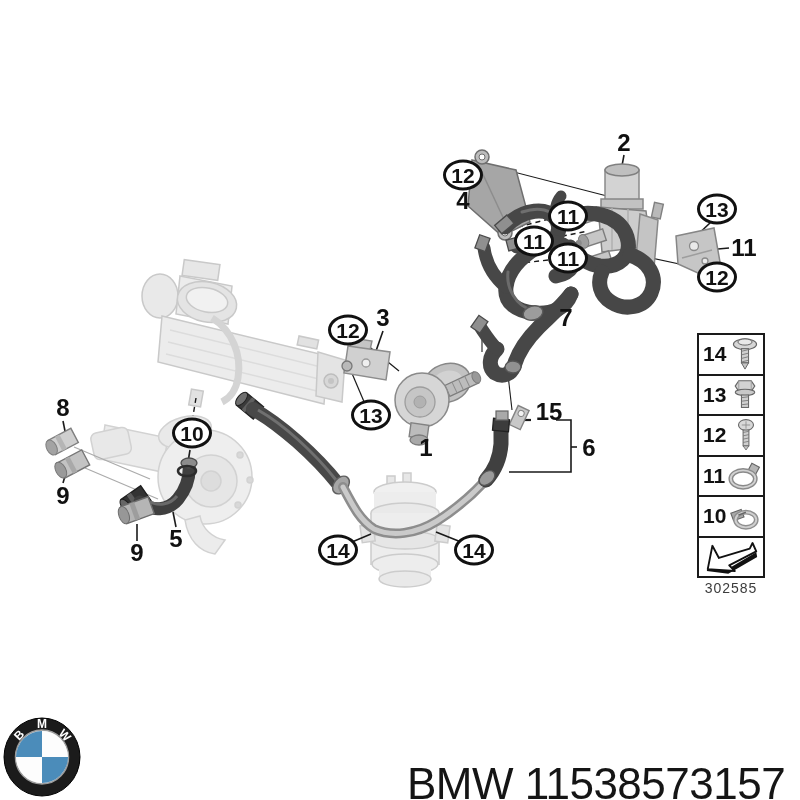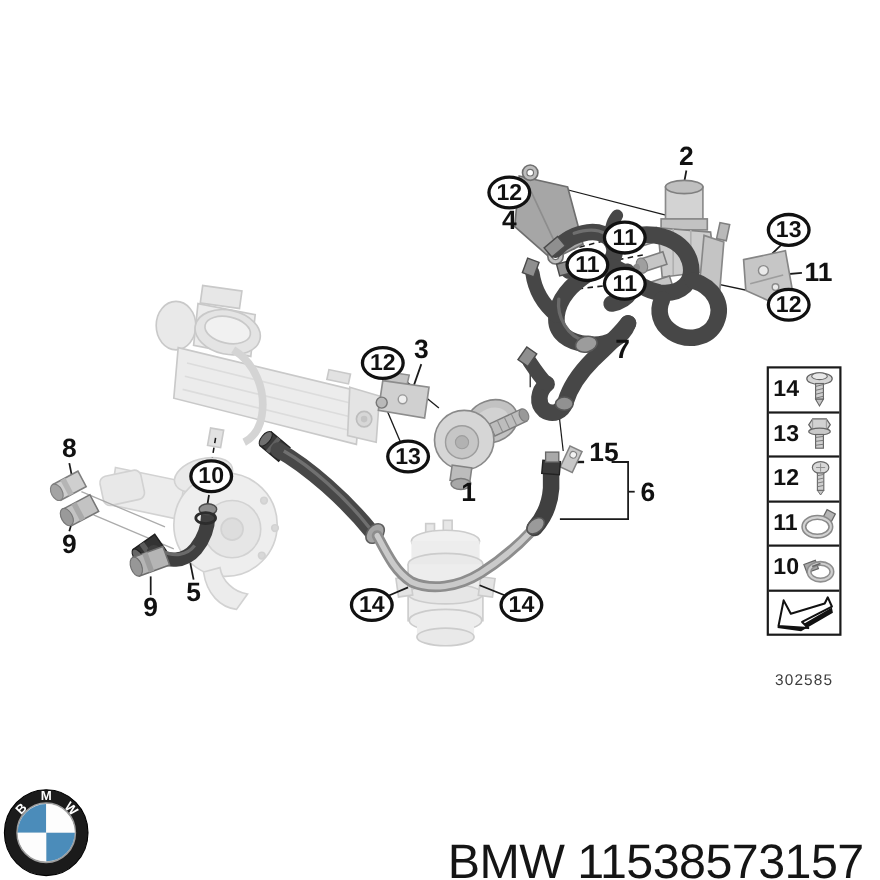--- a/index.html
+++ b/index.html
@@ -14,21 +14,21 @@
            justify-content:center;font-size:21px;}
   .legend{position:absolute;left:697px;top:333px;width:68px;height:245px;
           border:2px solid #1a1a1a;background:#fff;display:flex;flex-direction:column;
           box-sizing:border-box;}
   .legend .cell{flex:1;border-bottom:2px solid #1a1a1a;display:flex;align-items:center;
           padding:0 2px 0 4px;gap:1px;min-height:0;}
   .legend .cell:last-child{border-bottom:none;}
   .legend .num{font-weight:bold;font-size:21px;color:#111;}
   .legend .ic{flex:1;display:flex;justify-content:flex-end;align-items:center;}
   .diagram-number{position:absolute;left:690px;top:580px;width:82px;text-align:center;
-          font-size:14px;color:#3c3c3c;letter-spacing:1px;margin-top:30px;}
+          font-size:14px;color:#3c3c3c;letter-spacing:1px;}
   .footer-logo{position:absolute;left:2px;top:716px;}
   .part-number{position:absolute;left:407px;top:743px;font-size:44px;color:#151515;
           letter-spacing:-0.5px;line-height:1;margin-top:19px;}
 </style>
 </head>
 <body>
 
 <div class="stage">
 
   <svg class="art" width="800" height="710" viewBox="0 0 800 710">

